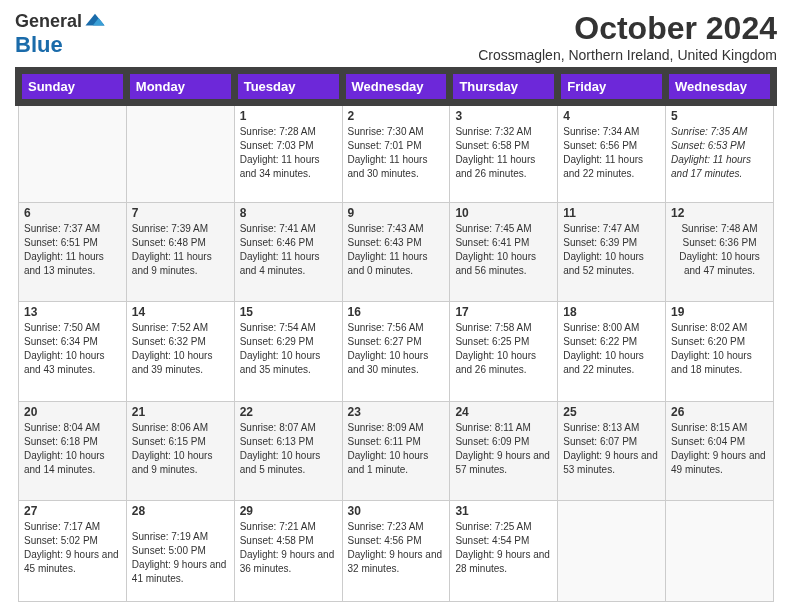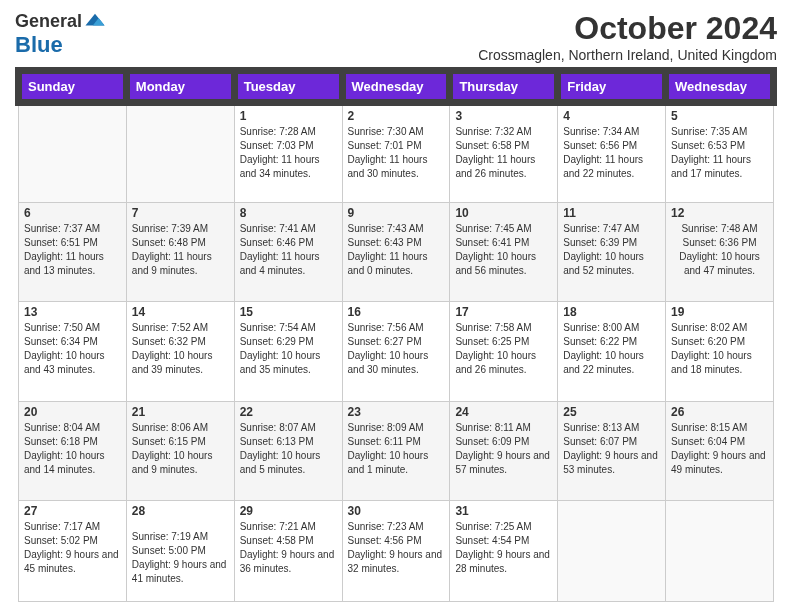--- a/index.html
+++ b/index.html
@@ -161,21 +161,21 @@
 Daylight: 11 hours and 26 minutes.</div>
           </td>
           <td>
             <span class="day-number">4</span>
             <div class="day-info" style="white-space: pre-line;">Sunrise: 7:34 AM
 Sunset: 6:56 PM
 Daylight: 11 hours and 22 minutes.</div>
           </td>
           <td>
             <span class="day-number">5</span>
-            <div class="day-info" style="white-space: pre-line;">Sunrise: 7:35 AM
+            <div class="day-info" style="white-space: pre-line; font-style: italic;">Sunrise: 7:35 AM
 Sunset: 6:53 PM
 Daylight: 11 hours and 17 minutes.</div>
           </td>
         </tr>
         <tr>
           <td>
             <span class="day-number">6</span>
             <div class="day-info" style="white-space: pre-line;">Sunrise: 7:37 AM
 Sunset: 6:51 PM
 Daylight: 11 hours and 13 minutes.</div>

